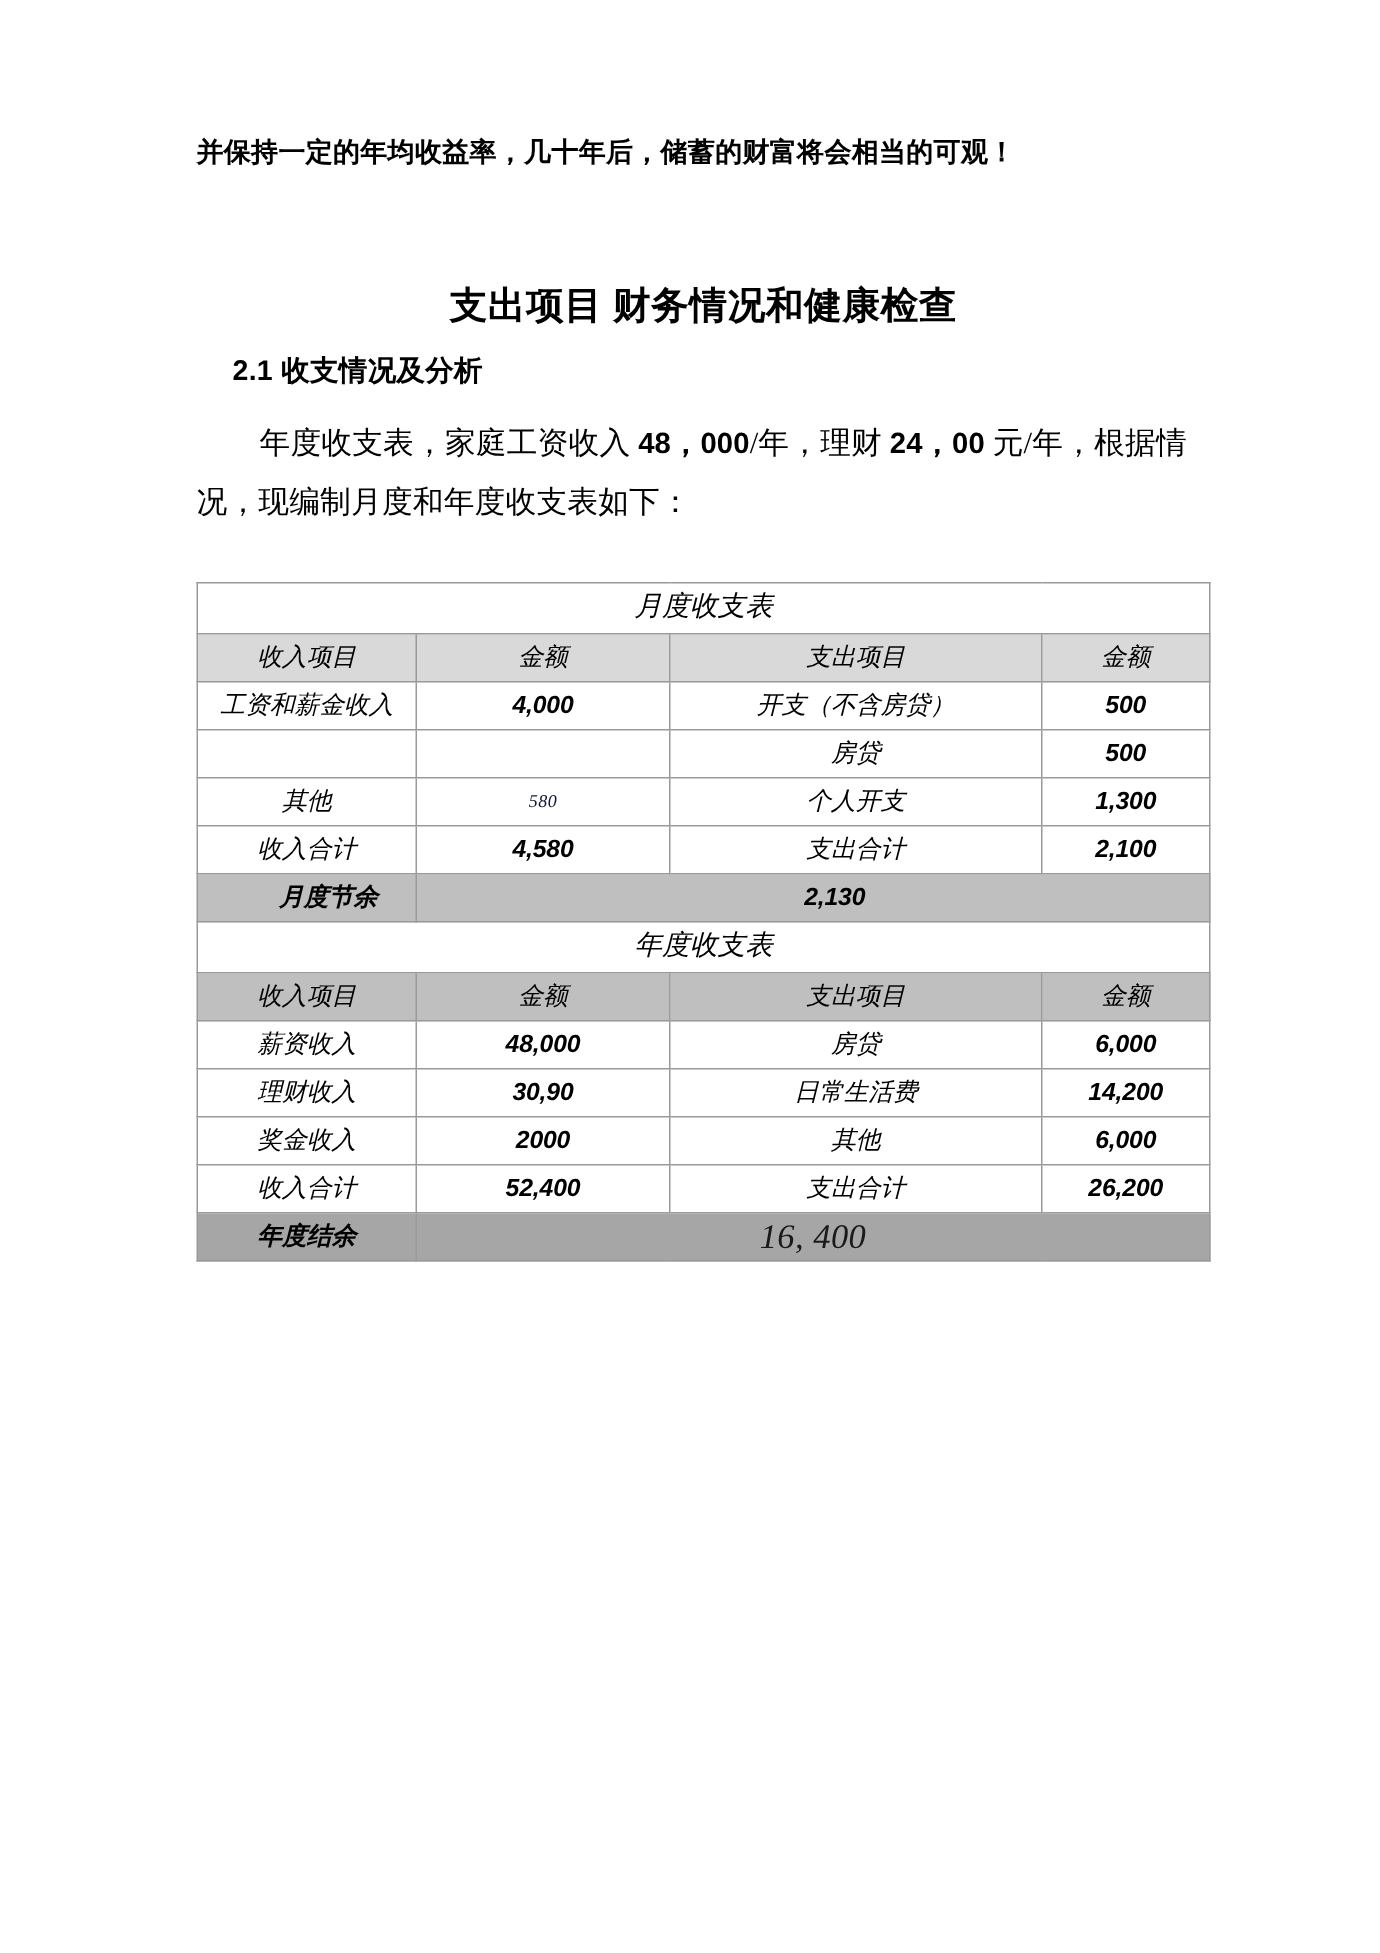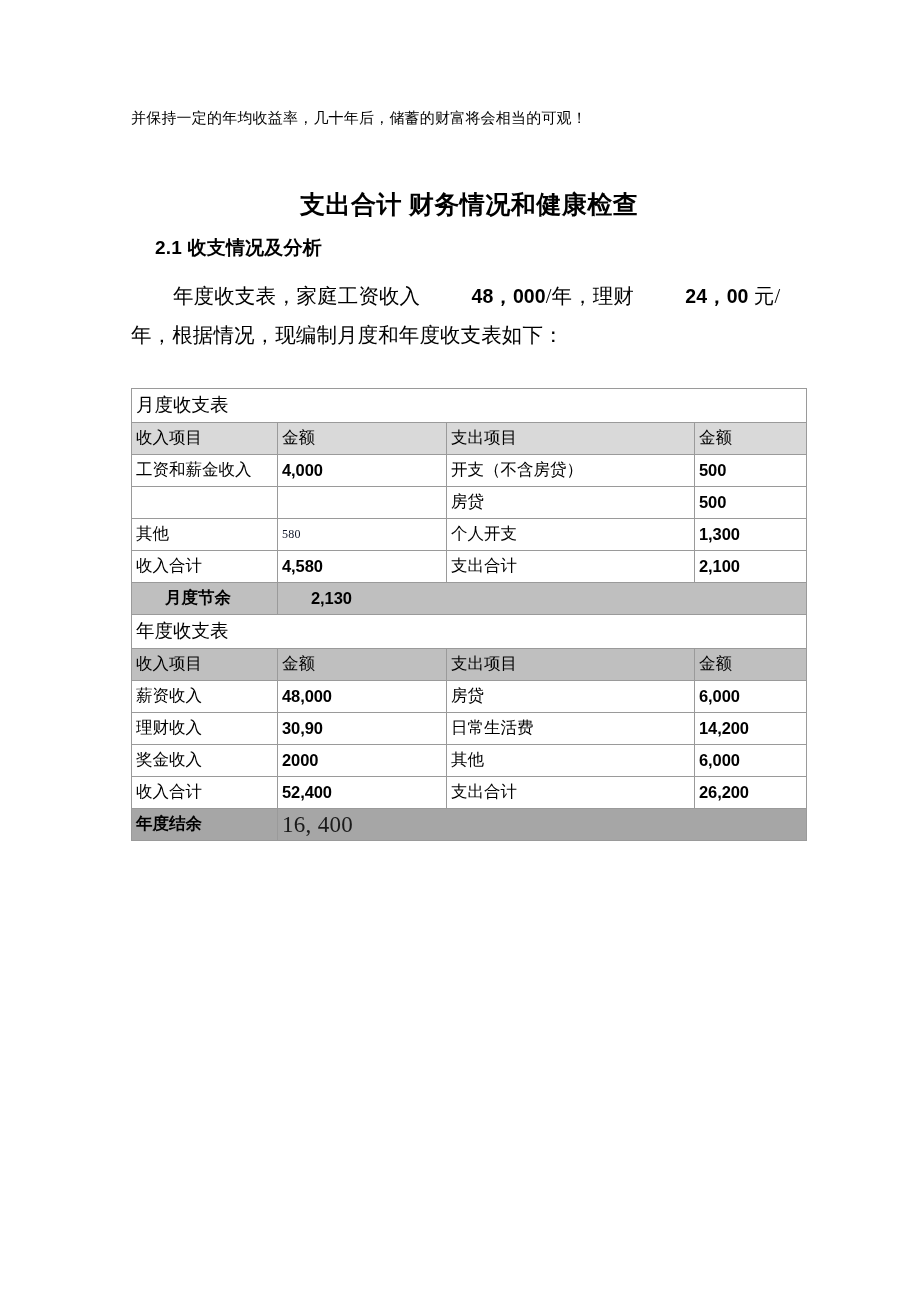--- a/index.html
+++ b/index.html
@@ -19,26 +19,27 @@
     width: 920px;
     height: 1302px;
     background: #ffffff;
     overflow: hidden;
   }
 
   
   .intro-line {
     position: absolute;
     left: 131px;
-    top: 103px;
+    top: 86px;
     width: 676px;
-    font-size: 15px;
+    font-size: 18px;
     line-height: 30px;
     letter-spacing: 0.2px;
     white-space: nowrap;
+    font-weight: bold;
   }
 
   .part-title {
     position: absolute;
     left: 131px;
     top: 187px;
     width: 676px;
     text-align: center;
     font-size: 25px;
     font-weight: bold;
@@ -64,41 +65,42 @@
     width: 690px;
     font-size: 20.5px;
     line-height: 39px;
     letter-spacing: 0.1px;
   }
   .para .indent { display: inline-block; width: 42px; }
   .para .num {
     font-family: "Liberation Sans", "DejaVu Sans", sans-serif;
     font-weight: bold;
     font-size: 19.5px;
-    margin-left: 46px;
   }
 
   
   .fin-table {
     position: absolute;
     left: 131px;
     top: 388px;
     width: 675px;
     border-collapse: collapse;
     table-layout: fixed;
     border: 1px solid #9a9a9a;
   }
   .fin-table td {
     border: 1px solid #9a9a9a;
     height: 31px;
     padding: 0 4px;
+    text-align: center;
     vertical-align: middle;
     font-size: 16.5px;
     line-height: 1.1;
     background: #ffffff;
+    font-style: italic;
   }
   .col-a { width: 146px; }
   .col-b { width: 169px; }
   .col-c { width: 248px; }
   .col-d { width: 112px; }
 
   
   td.tbl-title {
     height: 33px;
     font-size: 18.5px;
@@ -138,21 +140,21 @@
   }
   td.empty { background: #ffffff; }
 </style>
 </head>
 <body>
 
 <div class="page">
 
   <div class="intro-line">并保持一定的年均收益率，几十年后，储蓄的财富将会相当的可观！</div>
 
-  <div class="part-title">支出合计 财务情况和健康检查</div>
+  <div class="part-title">支出项目 财务情况和健康检查</div>
 
   <div class="section-title">2.1 收支情况及分析</div>
 
   <div class="para">
     <span class="indent"></span><span>年度收支表，家庭工资收入 </span><span class="num">48，000</span><span>/年，理财 </span><span class="num">24，00</span><span> 元/年，根据情况，现编制月度和年度收支表如下：</span>
   </div>
 
   <table class="fin-table">
     <colgroup>
       <col class="col-a">

